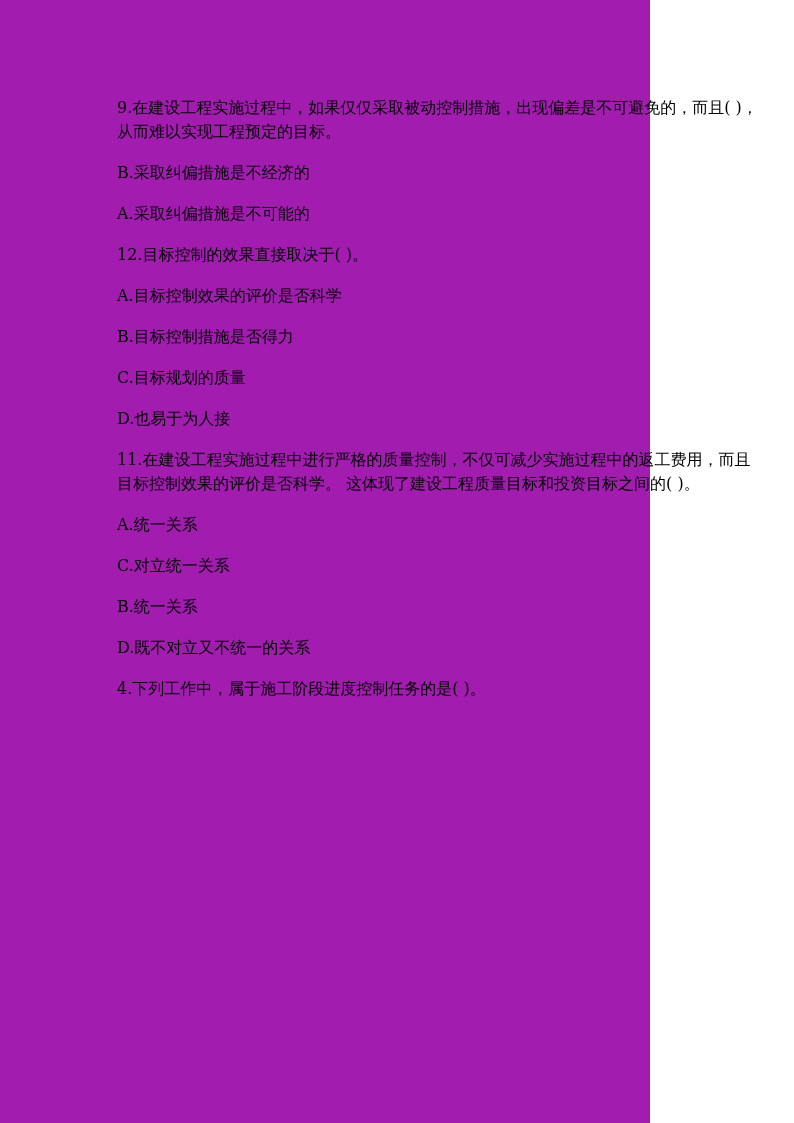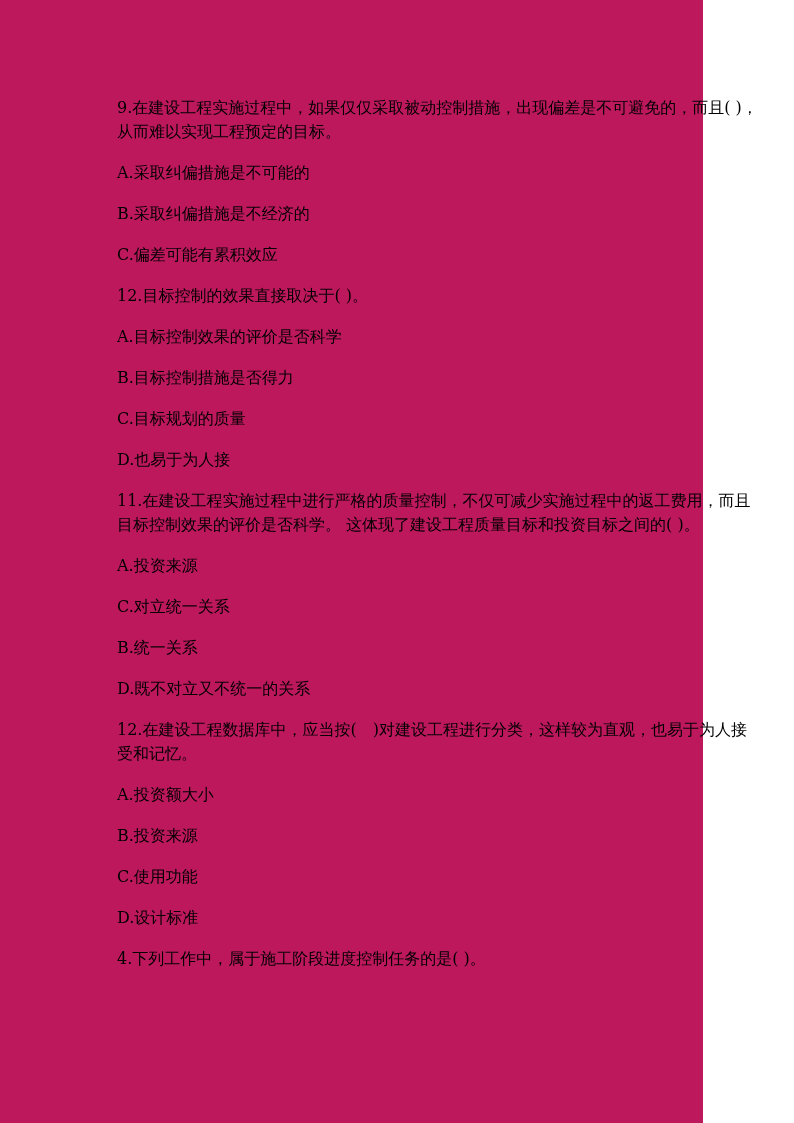--- a/index.html
+++ b/index.html
@@ -8,70 +8,62 @@
     background: #ffffff;
   }
   body {
     width: 794px;
     height: 1123px;
     overflow: hidden;
     font-family: "DejaVu Serif", serif;
   }
   .page {
     box-sizing: border-box;
-    width: 703px;
+    width: 650px;
     height: 1123px;
     padding: 96px 56px 40px 117px;
-    background: #be185d;
+    background: #a21caf;
     color: #000000;
   }
   .para {
     margin: 0 0 17px 0;
     font-size: 16px;
     line-height: 24px;
     color: #000000;
     white-space: pre;
   }
   .q-line {
     display: block;
   }
 </style>
 </head>
 <body>
 
 <div class="page">
 
   <div>
     <p class="para"><span class="q-line">9.在建设工程实施过程中，如果仅仅采取被动控制措施，出现偏差是不可避免的，而且( )，</span><span class="q-line">从而难以实现工程预定的目标。</span></p>
+    <p class="para">B.采取纠偏措施是不经济的</p>
     <p class="para">A.采取纠偏措施是不可能的</p>
-    <p class="para">B.采取纠偏措施是不经济的</p>
-    <p class="para">C.偏差可能有累积效应</p>
   </div>
 
   <div>
     <p class="para"><span class="q-line">12.目标控制的效果直接取决于( )。</span></p>
     <p class="para">A.目标控制效果的评价是否科学</p>
     <p class="para">B.目标控制措施是否得力</p>
     <p class="para">C.目标规划的质量</p>
     <p class="para">D.也易于为人接</p>
   </div>
 
   <div>
     <p class="para"><span class="q-line">11.在建设工程实施过程中进行严格的质量控制，不仅可减少实施过程中的返工费用，而且</span><span class="q-line">目标控制效果的评价是否科学。 这体现了建设工程质量目标和投资目标之间的( )。</span></p>
-    <p class="para">A.投资来源</p>
+    <p class="para">A.统一关系</p>
     <p class="para">C.对立统一关系</p>
     <p class="para">B.统一关系</p>
     <p class="para">D.既不对立又不统一的关系</p>
   </div>
 
-  <div>
-    <p class="para"><span class="q-line">12.在建设工程数据库中，应当按(　)对建设工程进行分类，这样较为直观，也易于为人接</span><span class="q-line">受和记忆。</span></p>
-    <p class="para">A.投资额大小</p>
-    <p class="para">B.投资来源</p>
-    <p class="para">C.使用功能</p>
-    <p class="para">D.设计标准</p>
-  </div>
 
   <div>
     <p class="para"><span class="q-line">4.下列工作中，属于施工阶段进度控制任务的是( )。</span></p>
   </div>
 
 </div>
 
 </body></html>

